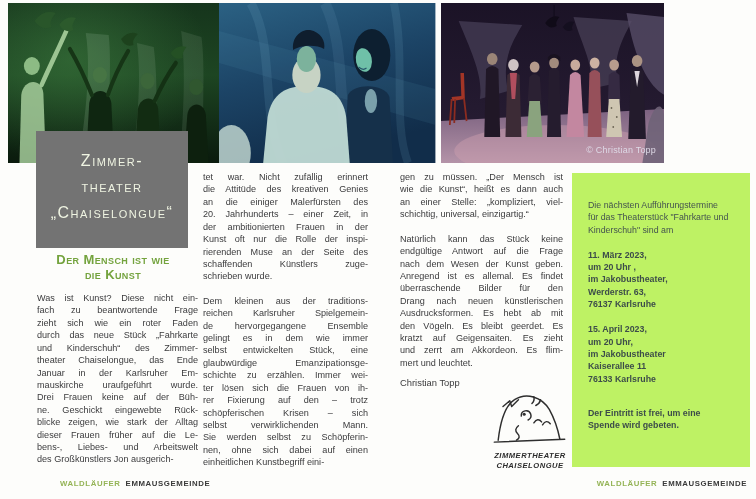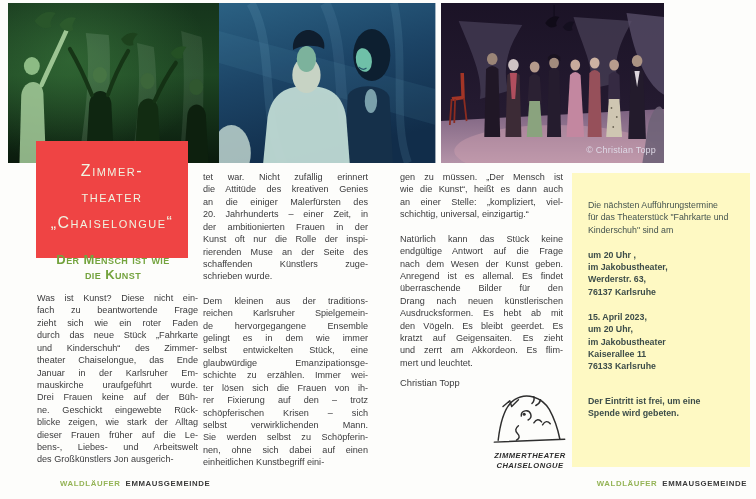--- a/index.html
+++ b/index.html
@@ -9,21 +9,21 @@
   
   .photo-strip{position:absolute;left:8px;top:3px;width:656px;height:160px;display:flex;}
   .photo{position:relative;height:100%;}
   .photo svg{display:block;width:100%;height:100%;}
   .p1{width:239px;}
   .p2{width:245px;margin-right:5px;}
   .p3{width:253px;}
   .credit{position:absolute;right:8px;bottom:8px;font-size:9px;color:#ded9e6;letter-spacing:.2px;}
 
   
-  .green-box{position:absolute;left:36px;top:141px;width:152px;height:117px;background:#ef4444;
+  .green-box{position:absolute;left:36px;top:131px;width:152px;height:117px;background:#737373;
              box-sizing:border-box;padding-top:17px;}
   .gb-title{text-align:center;font-variant:small-caps;font-size:16px;line-height:26px;
             letter-spacing:1.5px;color:#eff4e2;font-weight:400;}
 
   
   .headline{position:absolute;left:33px;top:252px;width:160px;margin:0;font-size:13px;line-height:15px;
             font-weight:700;font-variant:small-caps;letter-spacing:.4px;text-align:center;color:#74a33e;}
 
   
   .bodycol{position:absolute;top:171px;font-size:9.1px;line-height:12.42px;color:#3b3b3d;}
@@ -35,21 +35,21 @@
   .bodycol .tline.last{text-align-last:left;}
   .signature{position:absolute;left:400px;top:377px;font-size:9.4px;color:#3b3b3d;}
 
   
   .logo{position:absolute;left:489px;top:392px;width:82px;text-align:center;}
   .logo svg{width:80px;height:54px;}
   .logo-caption{font-size:7.6px;font-weight:700;font-style:italic;letter-spacing:.5px;
                 line-height:9.5px;color:#2c2c2c;margin-top:1px;}
 
   
-  .infobox{position:absolute;left:572px;top:173px;width:178px;height:294px;background:#fef9c3;
+  .infobox{position:absolute;left:572px;top:173px;width:178px;height:294px;background:#bef264;
            box-sizing:border-box;padding:26px 8px 0 16px;color:#44534f;
            font-size:8.8px;line-height:12.3px;}
   .ib-intro{margin-bottom:13px;}
   .ib-event{font-weight:700;margin-bottom:13px;color:#3d4d4a;}
   .ib-note{font-weight:700;margin-top:22px;color:#3d4d4a;}
 
   
   .footer{position:absolute;top:479px;font-size:7.8px;font-weight:700;letter-spacing:.6px;white-space:nowrap;}
   .footer-left{left:60px;}
   .footer-right{right:9px;}
@@ -283,20 +283,21 @@
       </div>
   </div>
 
   <aside class="infobox">
     <div class="ib-intro">
         <div class="tline">Die nächsten Aufführungstermine</div>
         <div class="tline">für das Theaterstück "Fahrkarte und</div>
         <div class="tline last">Kinderschuh" sind am</div>
       </div>
     <div class="ib-event">
+        <div class="tline">11. März 2023,</div>
         <div class="tline">um 20 Uhr ,</div>
         <div class="tline">im Jakobustheater,</div>
         <div class="tline">Werderstr. 63,</div>
         <div class="tline last">76137 Karlsruhe</div>
       </div>
     <div class="ib-event">
         <div class="tline">15. April 2023,</div>
         <div class="tline">um 20 Uhr,</div>
         <div class="tline">im Jakobustheater</div>
         <div class="tline">Kaiserallee 11</div>

